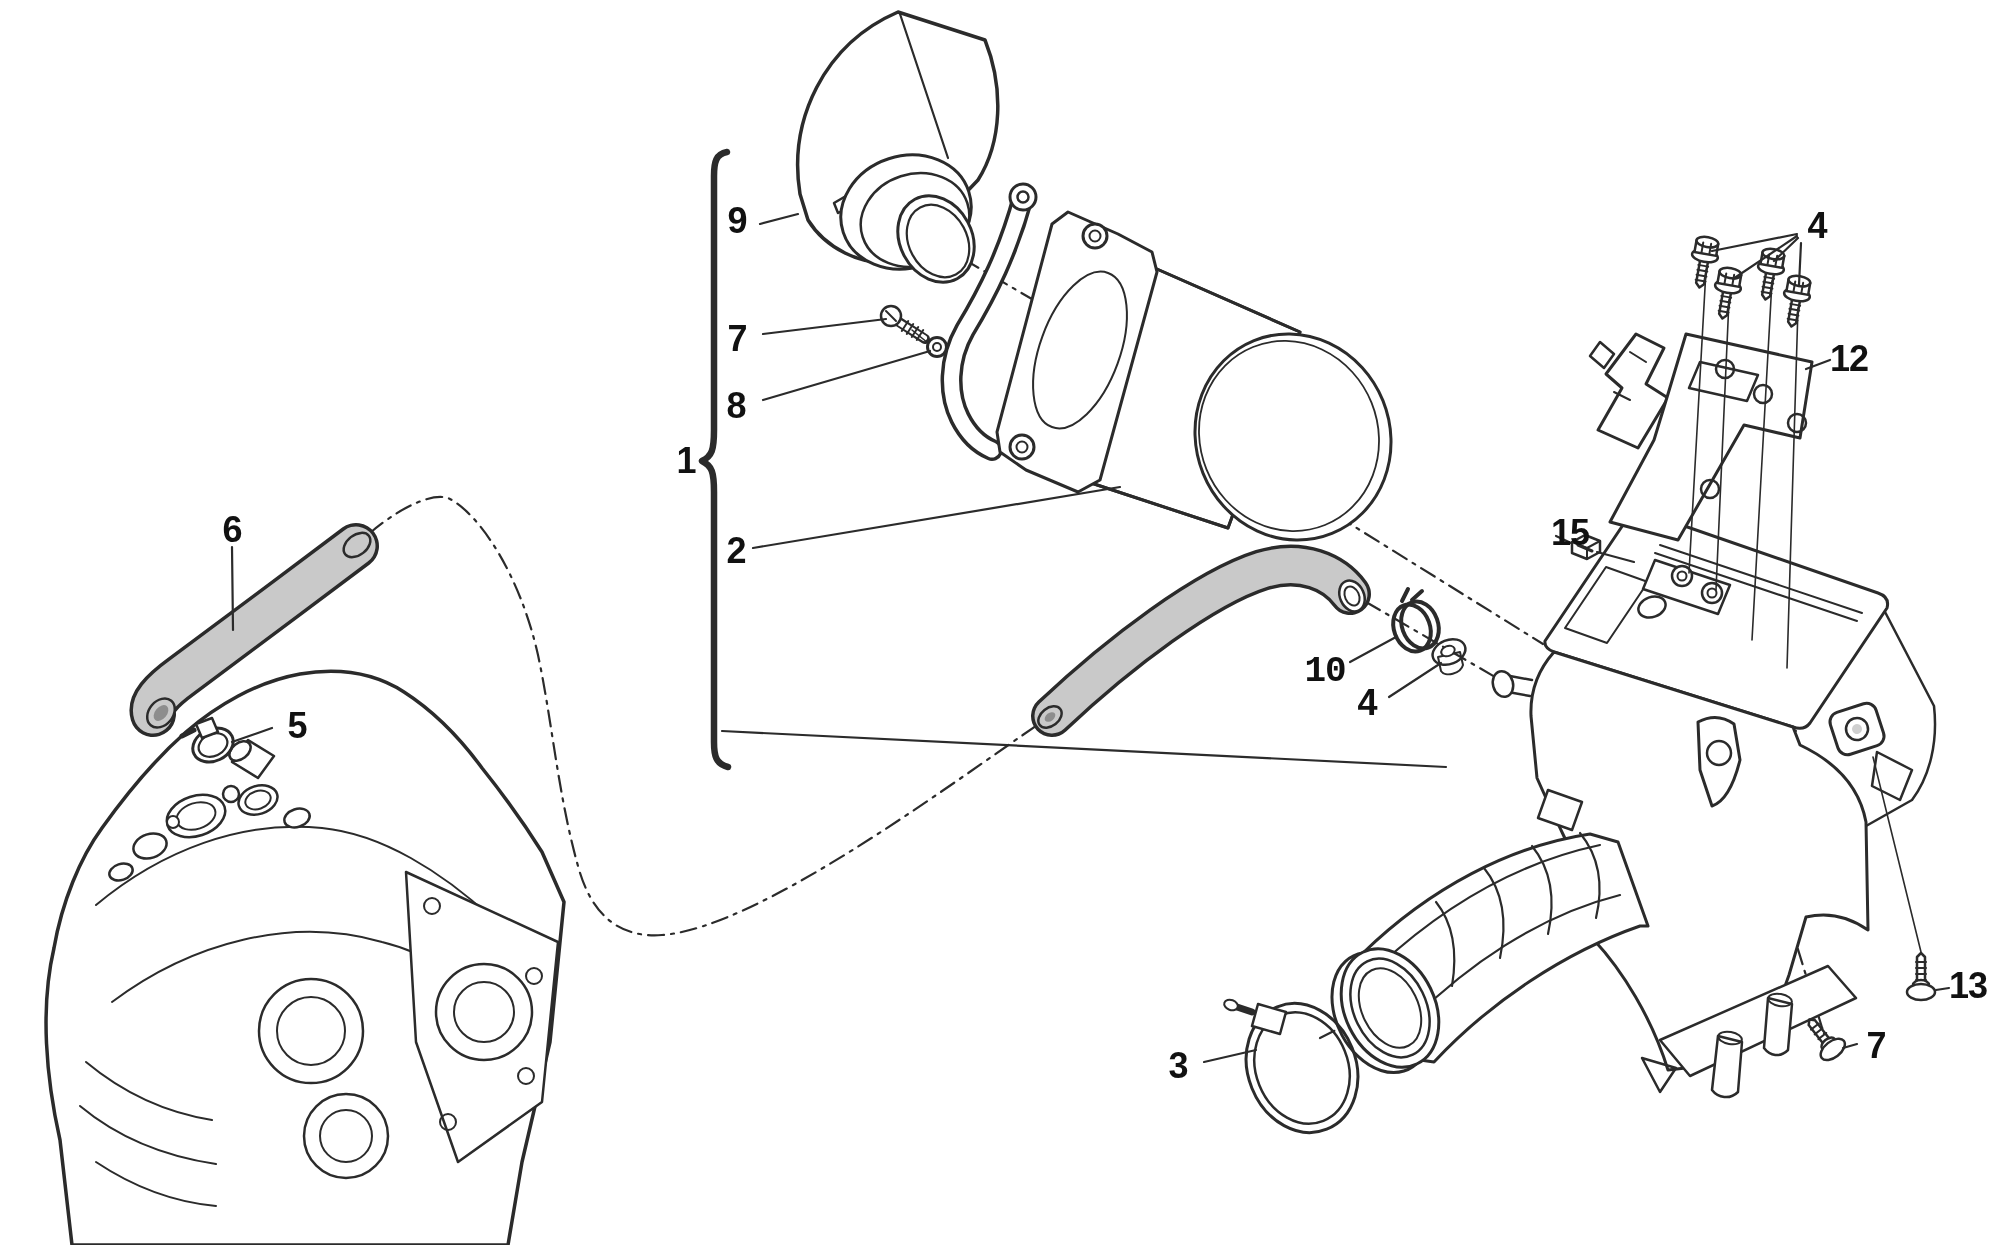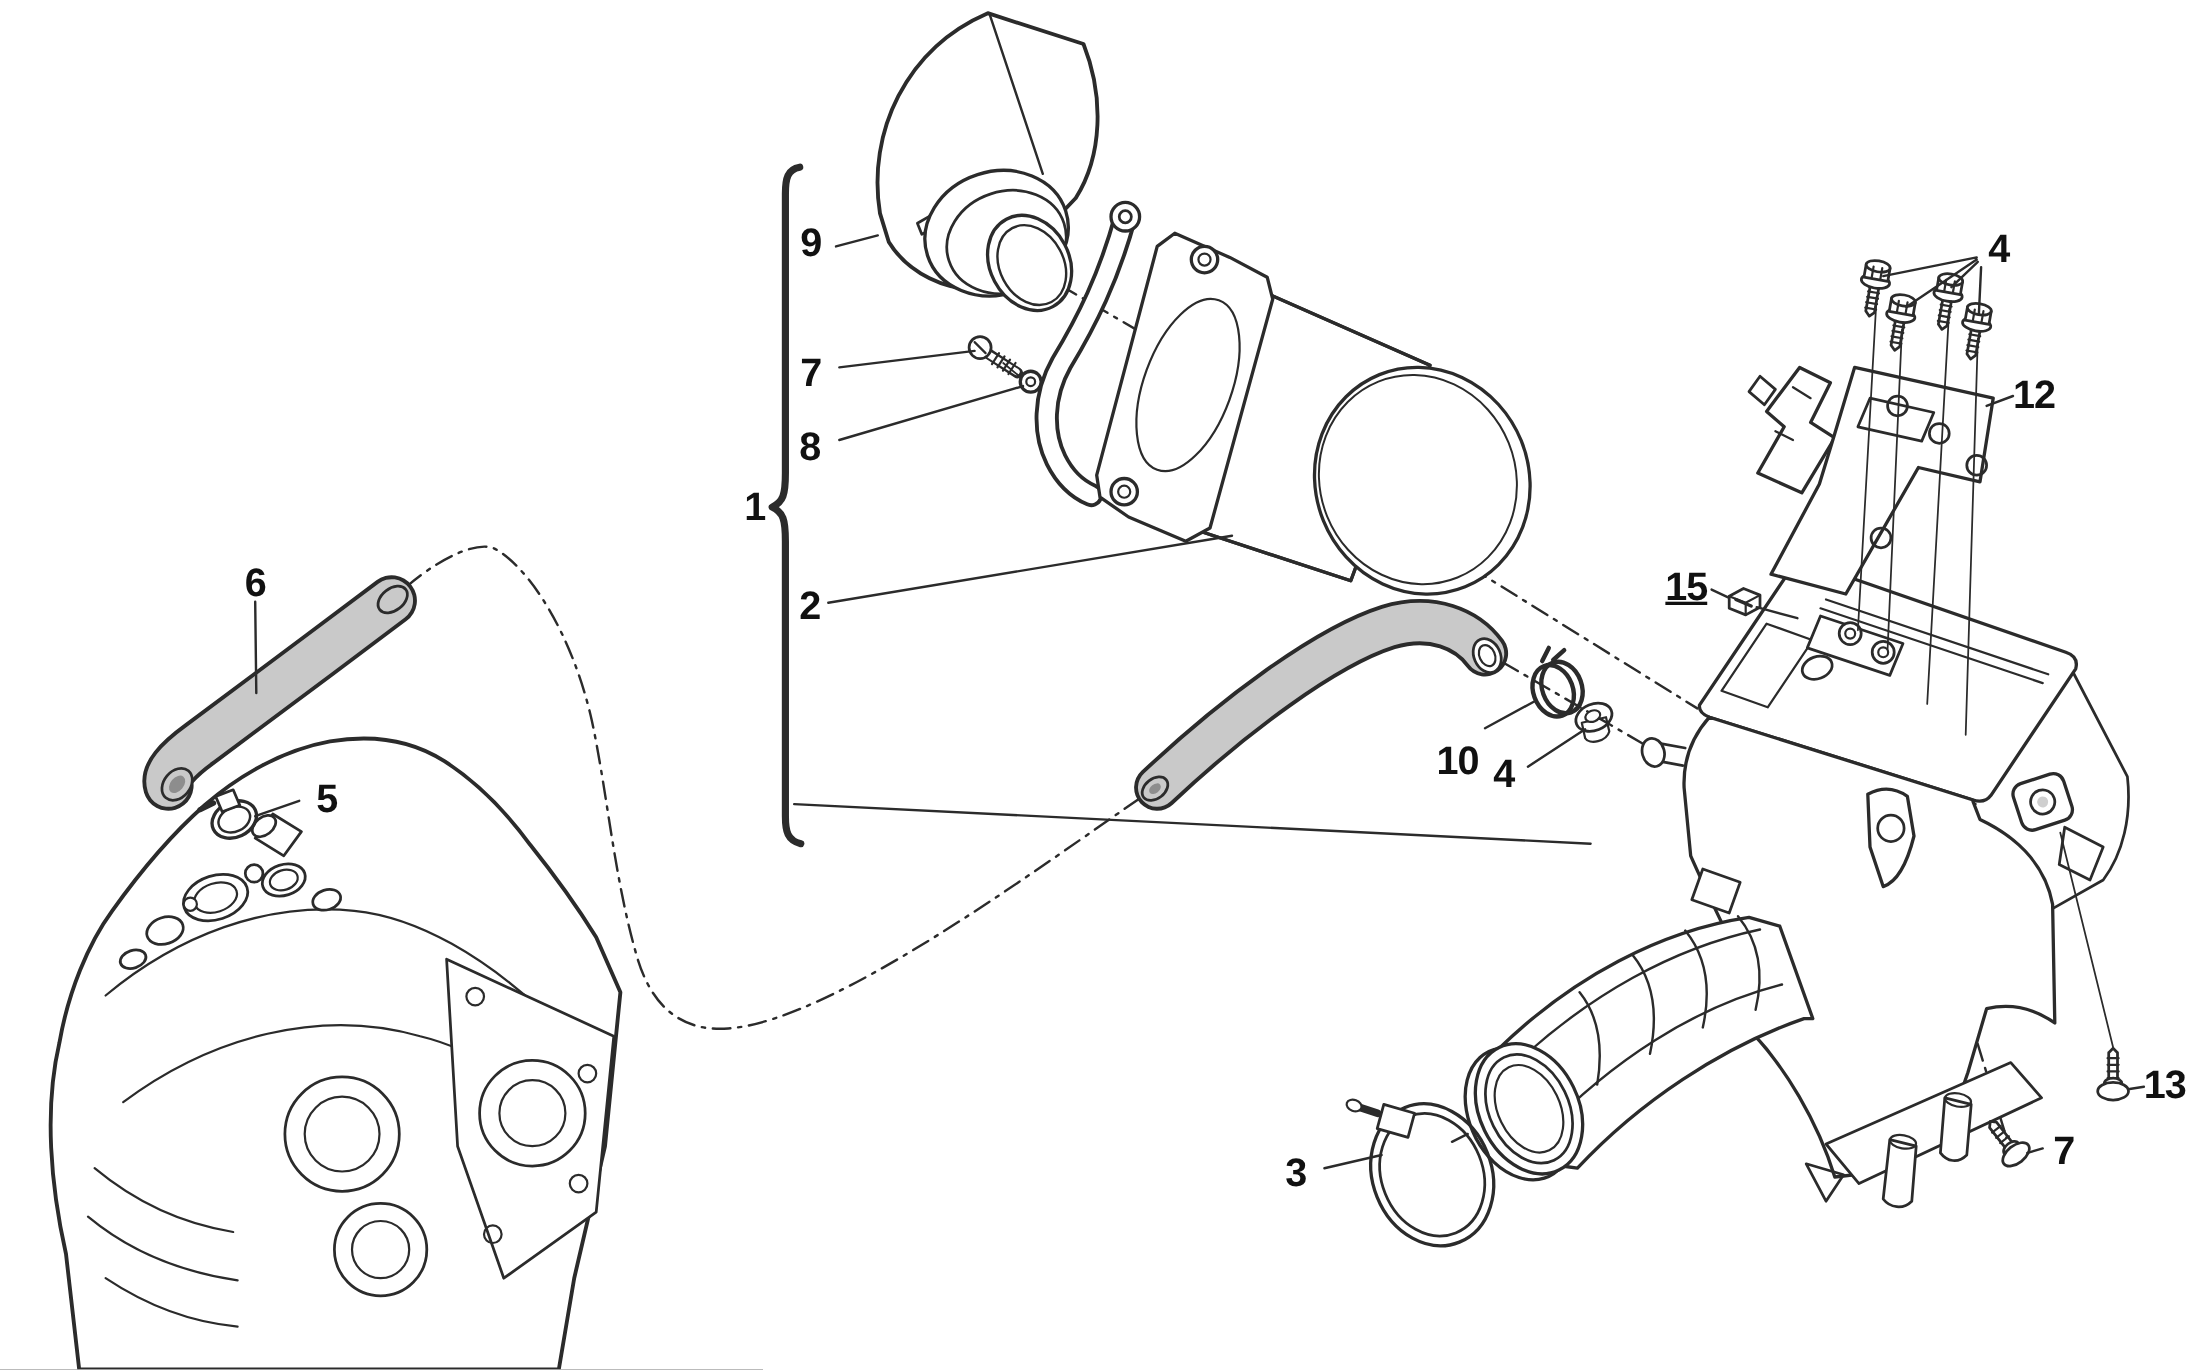--- a/index.html
+++ b/index.html
@@ -310,19 +310,19 @@
 
   <div class="callout" style="left: 686px; top: 461px;"><span>1</span></div>
   <div class="callout" style="left: 736px; top: 551px;"><span>2</span></div>
   <div class="callout" style="left: 1178px; top: 1066px;"><span>3</span></div>
   <div class="callout" style="left: 1367px; top: 703px;"><span>4</span></div>
   <div class="callout" style="left: 297px; top: 726px;"><span>5</span></div>
   <div class="callout" style="left: 232px; top: 530px;"><span>6</span></div>
   <div class="callout" style="left: 737px; top: 339px;"><span>7</span></div>
   <div class="callout" style="left: 736px; top: 406px;"><span>8</span></div>
   <div class="callout" style="left: 737px; top: 221px;"><span>9</span></div>
-  <div class="callout" style="left: 1325px; top: 692px;"><span>10</span></div>
+  <div class="callout" style="left: 1325px; top: 672px; font-family: Liberation Mono, monospace;"><span>10</span></div>
   <div class="callout" style="left: 1817px; top: 226px;"><span>4</span></div>
   <div class="callout" style="left: 1849px; top: 359px;"><span>12</span></div>
   <div class="callout" style="left: 1968px; top: 986px; text-align: right;"><span>13</span></div>
   <div class="callout" style="left: 1876px; top: 1046px;"><span>7</span></div>
-  <div class="callout" style="left: 1533px; top: 533px; text-decoration: underline;"><span>15</span></div>
+  <div class="callout" style="left: 1570px; top: 533px;"><span>15</span></div>
 </div>
 
 </body></html>

